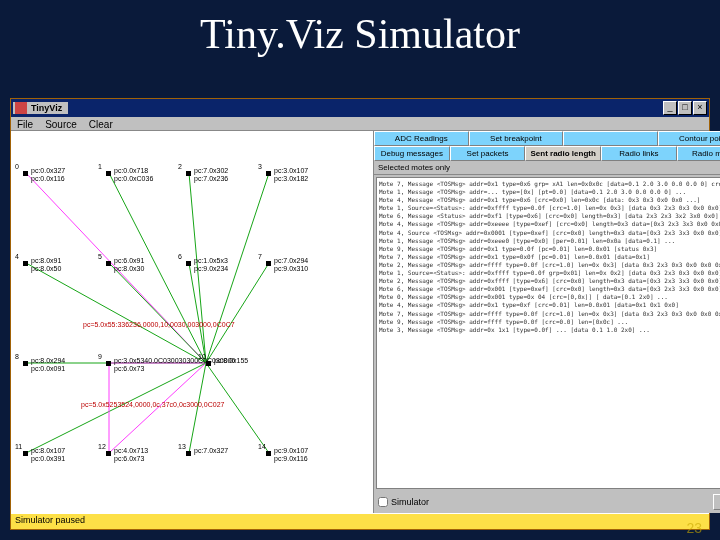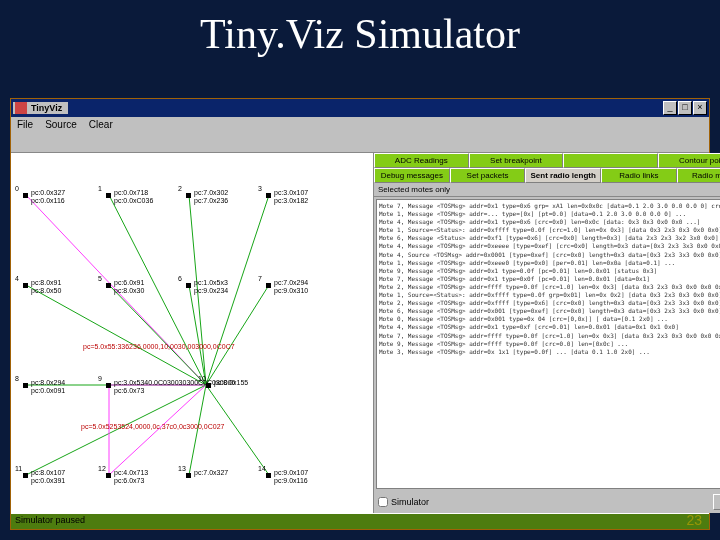--- a/index.html
+++ b/index.html
@@ -39,21 +39,21 @@
   .tb-title { font-size: 9px; font-weight: bold; }
   .win-controls { display:flex; gap:1px; }
   .win-btn {
     width: 14px; height: 14px;
     background: #c0c0c0; border:1px solid #000;
     border-top-color:#fff; border-left-color:#fff;
     font-size:9px; line-height:11px; text-align:center;
     cursor:pointer;
   }
   .menubar {
-    height: 36px; background:#c0c0c0;
+    height: 14px; background:#c0c0c0;
     display:flex; gap:12px; padding:2px 6px;
     font-size:10px;
     border-bottom:1px solid #888;
   }
   .menubar span { cursor:pointer; }
   .toolbar-right {
     position:absolute; right:6px; top:20px;
     display:flex; gap:4px; align-items:center;
     font-size:9px;
   }
@@ -82,43 +82,43 @@
   .edge { stroke-width:1; }
   .right-panel {
     flex:1; display:flex; flex-direction:column;
     background:#c0c0c0;
   }
   .tabs {
     display:grid; grid-template-columns:repeat(4,1fr);
   }
   .tab {
     border:1px solid #808080; border-top-color:#fff; border-left-color:#fff;
-    background:#84cc16; font-size:8px; padding:2px 2px; text-align:center;
+    background:#7dd3fc; font-size:8px; padding:2px 2px; text-align:center;
     cursor:pointer; white-space:nowrap; overflow:hidden;
   }
   .tab.active { background:#d4d0c8; font-weight:bold; }
   .log-box {
     flex:1; background:#fff; margin:2px; border:1px solid #808080;
     font-family:monospace; font-size:6px; color:#333;
     padding:2px; overflow:hidden;
     line-height:1.35;
   }
   .log-line { white-space:nowrap; overflow:hidden; text-overflow:clip; }
   .bottombar {
     height:22px; display:flex; align-items:center; justify-content:space-between;
     padding:0 4px; gap:6px; font-size:9px;
   }
   .chk { display:flex; align-items:center; gap:3px; }
   .chk input { width:10px; height:10px; }
   .status {
-    height:16px; font-size:9px; background:#4d7c0f;
+    height:16px; font-size:9px; background:#fde047;
     border-top:1px solid #fff; padding:1px 4px;
   }
   .footer-page {
-    position:absolute; right:18px; bottom:12px;
+    position:absolute; right:18px; bottom:4px;
     color:#c9a800; font-size:14px; opacity:.6;
     z-index: 5;
   }
   svg.net { position:absolute; inset:0; width:100%; height:100%; }
 </style>
 </head>
 <body>
 
 <div class="slide-title">Tiny.Viz Simulator</div>
 <div class="footer-page">23</div>

